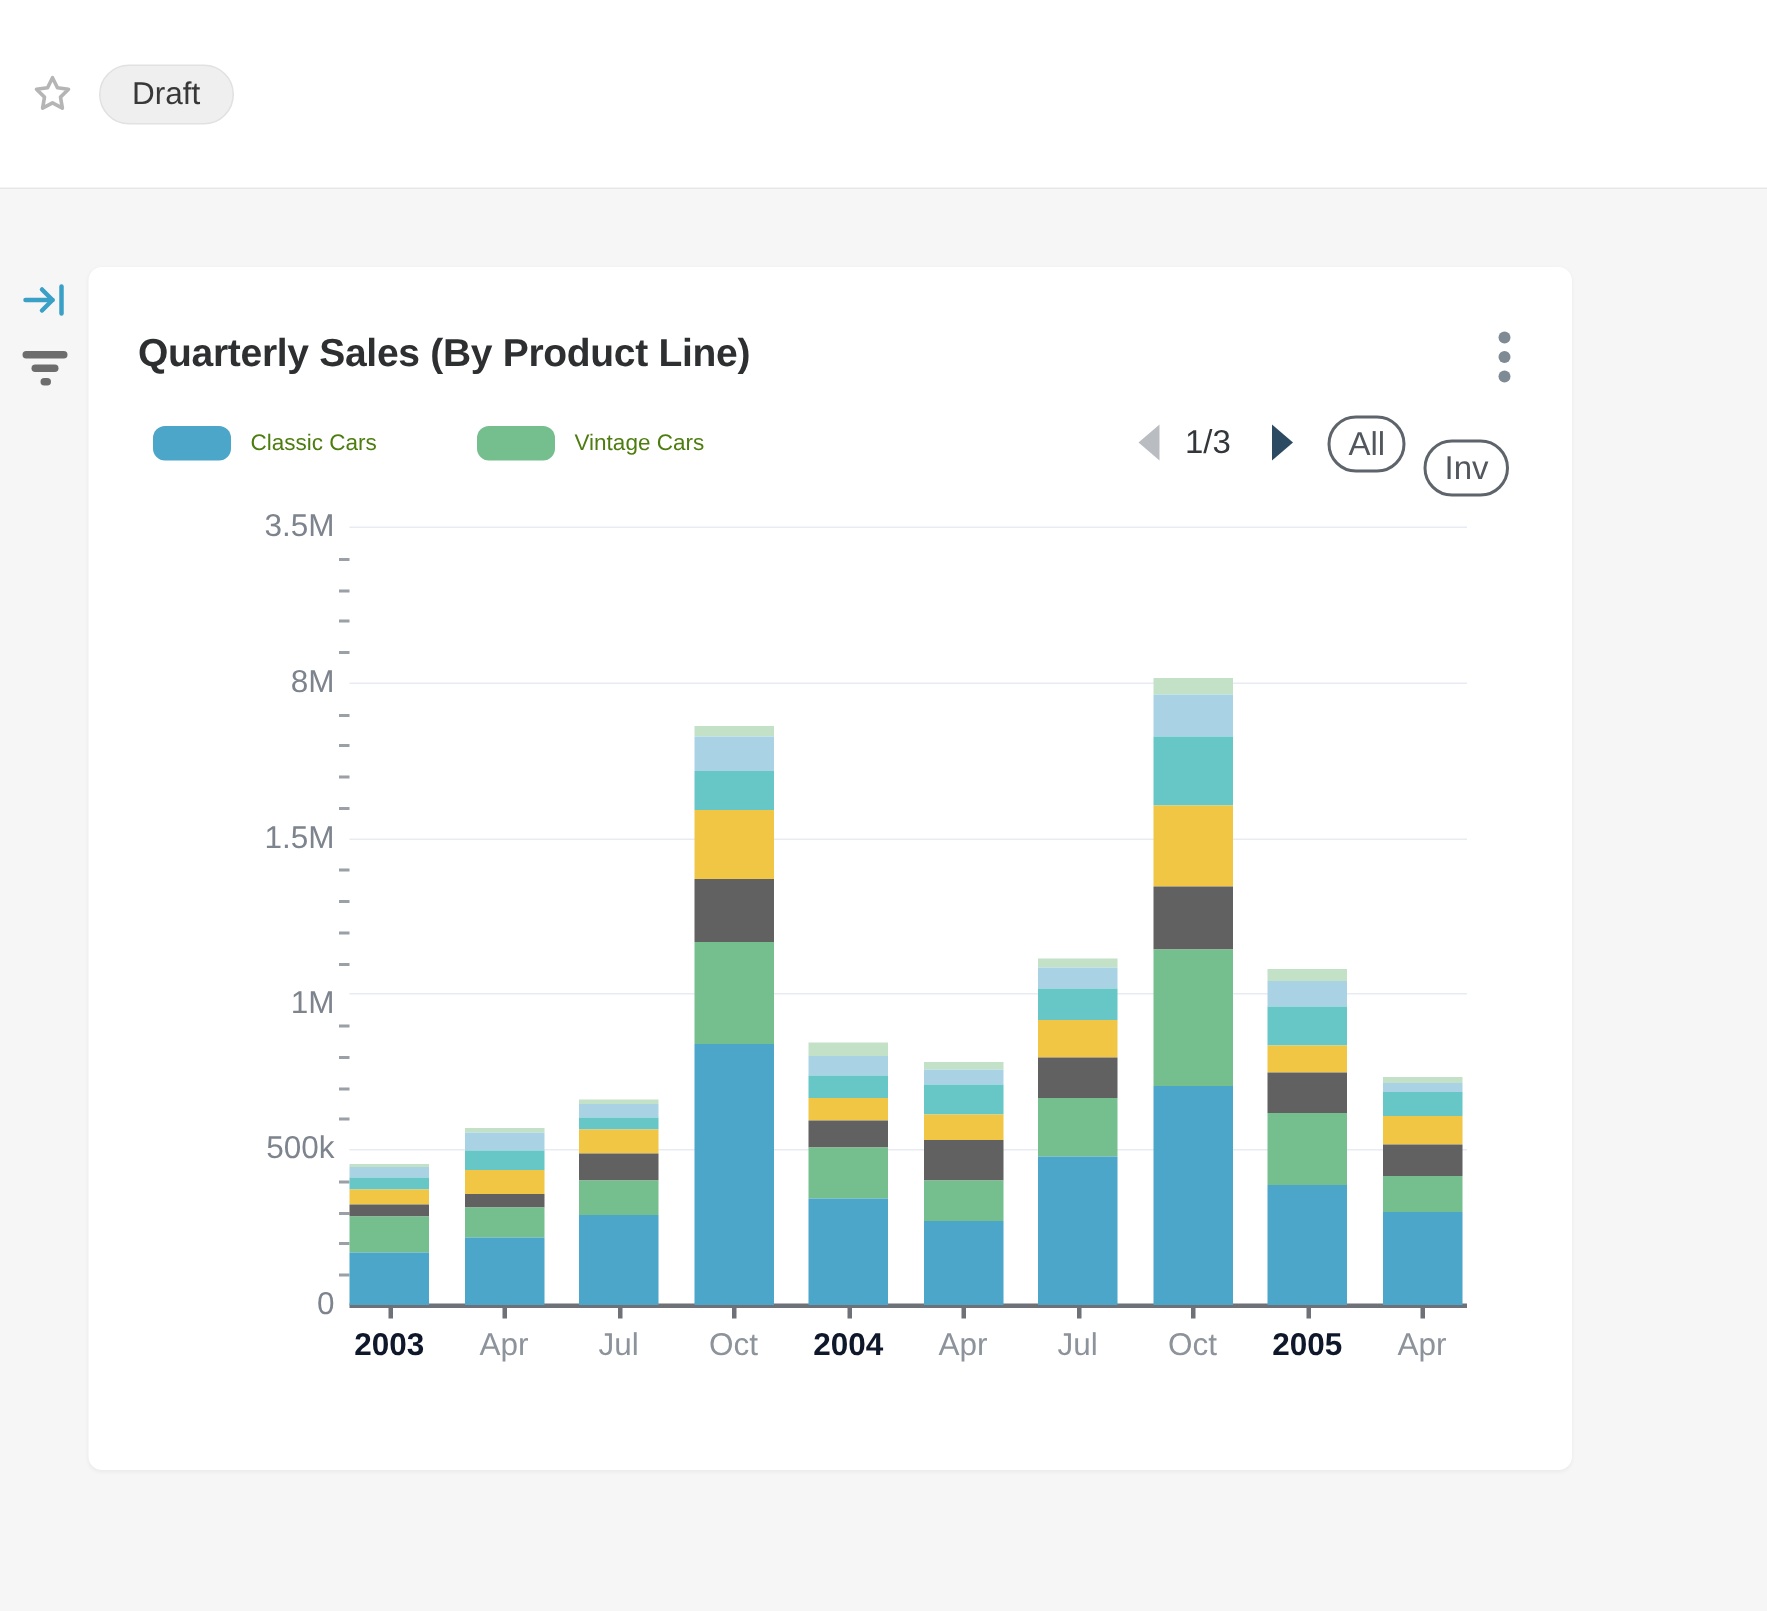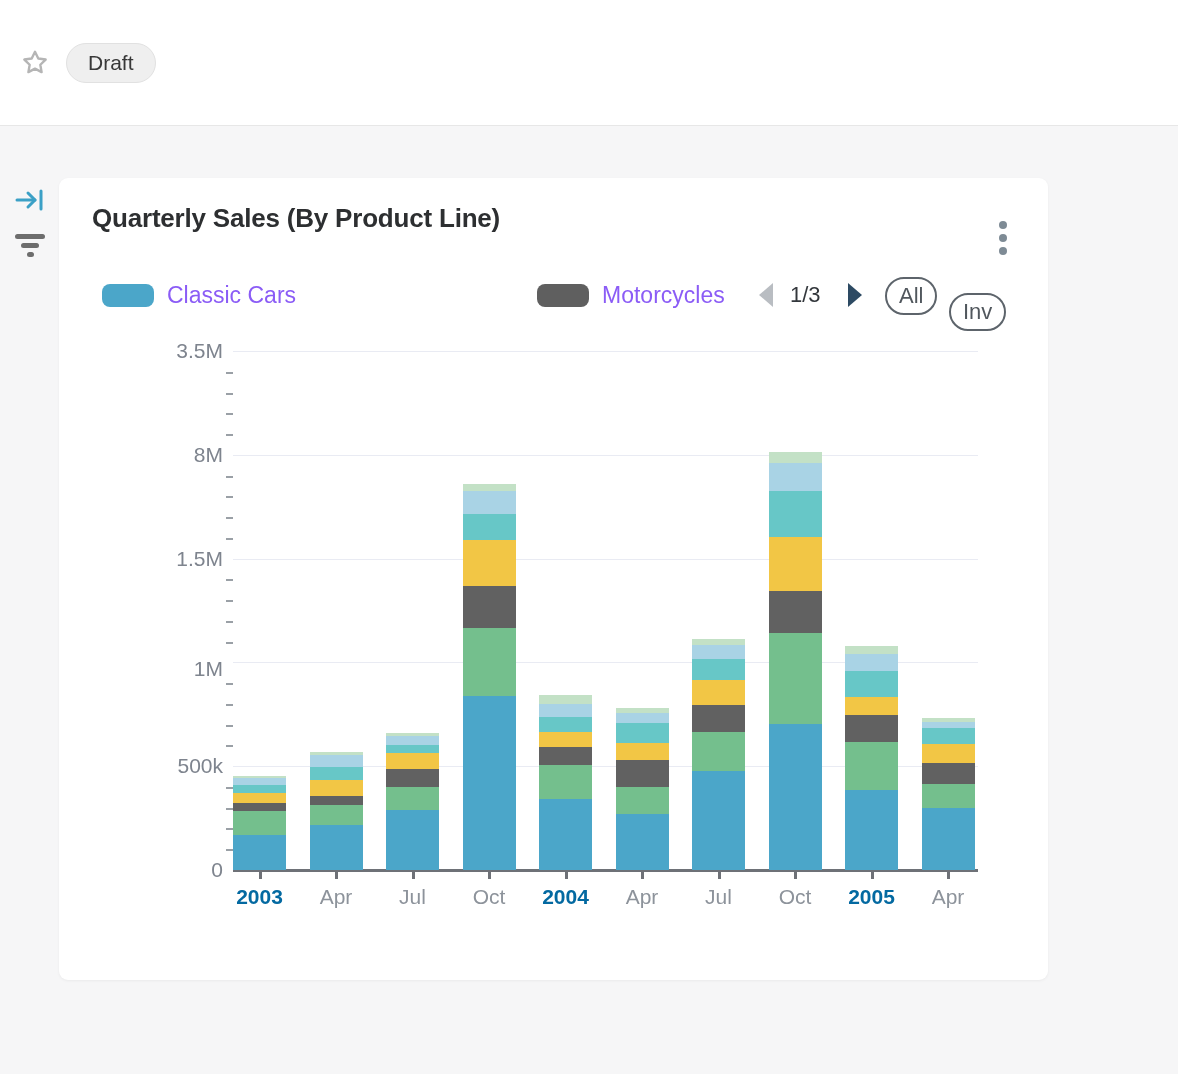--- a/index.html
+++ b/index.html
@@ -29,33 +29,33 @@
   
   .side-tools { position:absolute; left:0; top:178px; width:59px; }
   .side-icon { width:59px; height:44px; display:flex; align-items:center; justify-content:center; cursor:pointer; }
   
   .card {
     position:absolute; left:59px; top:178px; width:989px; height:802px;
     background:#ffffff; border-radius:9px;
     box-shadow:0 1px 3px rgba(0,0,0,0.05);
   }
   .card-title {
-    position:absolute; left:33px; top:25px;
+    position:absolute; left:33px; top:42px;
     font-size:26px; font-weight:700; color:#2d2f31; letter-spacing:-0.2px;
   }
   .kebab-btn {
     position:absolute; right:30px; top:40px; width:30px; height:40px;
     display:flex; flex-direction:column; align-items:center; justify-content:center; gap:5px; cursor:pointer;
   }
   .kebab-btn i { width:8px; height:8px; border-radius:50%; background:#7e8b95; }
   
   .legend-row { position:absolute; left:0; top:102px; width:989px; height:40px; }
   .legend-item { position:absolute; display:flex; align-items:center; cursor:pointer; height:30px; }
   .legend-swatch { width:52px; height:23px; border-radius:8px; }
-  .legend-label { margin-left:13px; font-size:23px; color:#8b5cf6; }
+  .legend-label { margin-left:13px; font-size:15px; color:#4d7c0f; }
   .pager-prev { position:absolute; left:697px; top:2px; cursor:pointer; }
   .pager-text { position:absolute; left:731px; top:2px; font-size:22px; color:#33373c; }
   .pager-next { position:absolute; left:786px; top:2px; cursor:pointer; }
   .pill-btn {
     position:absolute; top:-3px; height:38px; display:flex; align-items:center; justify-content:center;
     border:2px solid #5d646b; border-radius:999px; font-size:22px; color:#51575d;
     background:#ffffff; cursor:pointer; padding:0 12px;
   }
   .pill-all { left:826px; }
   .pill-inv { left:890px;margin-top:16px; }
@@ -63,21 +63,21 @@
   .chart { position:absolute; left:0; top:0; width:989px; height:802px; }
   .plot { position:absolute; left:174px; top:173px; width:745px; height:519px; }
   .gridline { position:absolute; left:0; width:745px; height:1px; background:#e9ebf3; }
   .axis-x { position:absolute; left:0; bottom:-2px; width:745px; height:3px; background:#6e7177; }
   .ylab { position:absolute; right:755px; width:90px; text-align:right; font-size:21px; color:#7e848e; transform:translateY(-12px); }
   .minor-tick { position:absolute; left:-7px; width:7px; height:2px; background:#9aa0a6; }
   .bar { position:absolute; bottom:0; width:53px; display:flex; flex-direction:column-reverse; cursor:pointer; }
   .seg { width:53px; }
   .xtick { position:absolute; top:519px; width:3px; height:9px; background:#6e7177; transform:translateX(-1px); }
   .xlab { position:absolute; top:534px; width:90px; margin-left:-45px; text-align:center; font-size:21px; color:#8d939b; }
-  .xlab.year { font-weight:700; color:#0369a1; }
+  .xlab.year { font-weight:700; color:#0f172a; }
 </style>
 </head>
 <body>
 
 <header class="top-header">
   <span class="star-btn">
     <svg width="32" height="32" viewBox="0 0 24 24">
       <path d="M12 3.6l2.47 5.01 5.53.8-4 3.9.94 5.5L12 16.21l-4.94 2.6.94-5.5-4-3.9 5.53-.8z" fill="none" stroke="#b5b5b5" stroke-width="1.8" stroke-linejoin="round"></path>
     </svg>
   </span>
@@ -108,23 +108,23 @@
     <i></i>
       <i></i>
       <i></i>
   </div>
 
   <div class="legend-row">
     <div class="legend-item" style="left:43px">
       <span class="legend-swatch" style="background: rgb(75, 166, 201);"></span>
       <span class="legend-label">Classic Cars</span>
     </div>
-    <div class="legend-item" style="left:478px">
-      <span class="legend-swatch" style="background: rgb(95, 95, 95);"></span>
-      <span class="legend-label">Motorcycles</span>
+    <div class="legend-item" style="left:259px">
+      <span class="legend-swatch" style="background: rgb(116, 191, 141);"></span>
+      <span class="legend-label">Vintage Cars</span>
     </div>
 
     <span class="pager-prev">
       <svg width="20" height="26" viewBox="0 0 20 26">
         <polygon points="17,1 17,25 3,13" fill="#b9bdc2"></polygon>
       </svg>
     </span>
     <span class="pager-text">1/3</span>
     <span class="pager-next">
       <svg width="20" height="26" viewBox="0 0 20 26">

